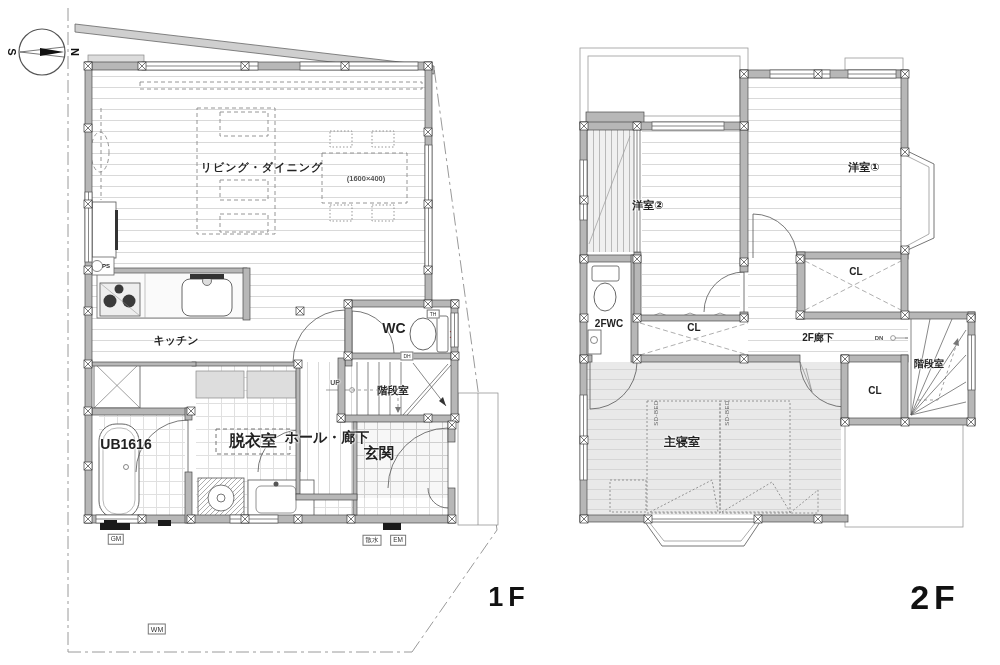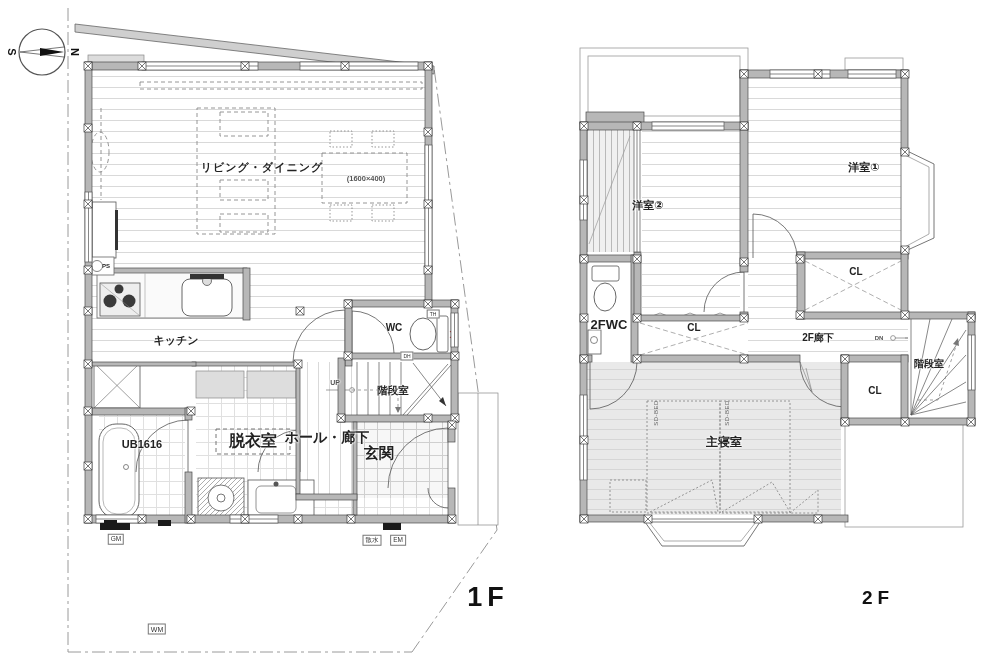--- a/index.html
+++ b/index.html
@@ -6,21 +6,21 @@
   #page{position:relative;width:1000px;height:665px;background:#fff;overflow:hidden;
         font-family:"Liberation Sans","DejaVu Sans",sans-serif;color:#222;}
   #plan-svg{position:absolute;left:0;top:0;}
   .lbl{position:absolute;transform:translate(-50%,-50%);white-space:nowrap;color:#222;
        text-shadow:0 0 2px #fff,0 0 2px #fff,0 0 3px #fff;line-height:1;font-weight:bold;}
   .vlbl{position:absolute;transform:translate(-50%,-50%) rotate(-90deg);white-space:nowrap;
         color:#666;letter-spacing:.5px;line-height:1;}
   .tag{position:absolute;transform:translate(-50%,-50%);white-space:nowrap;background:#fff;
        border:1px solid #777;padding:1px 2px;line-height:1;color:#333;}
   .floorlbl{position:absolute;transform:translate(-50%,-50%);font-weight:bold;color:#111;
-            letter-spacing:5px;line-height:1;}
+            letter-spacing:5px;line-height:1;margin-left:21px;}
   .compass-letter{position:absolute;transform:translate(-50%,-50%) rotate(90deg);
                   font-weight:bold;font-size:11px;color:#111;line-height:1;}
 </style>
 </head>
 <body>
 
 <div id="page">
 
 <svg id="plan-svg" width="1000" height="665" viewBox="0 0 1000 665" xmlns="http://www.w3.org/2000/svg">
   <defs>
@@ -426,42 +426,42 @@
   </g>
 </svg>
 
 <span class="compass-letter" style="left:11px;top:52px">S</span>
 <span class="compass-letter" style="left:74px;top:52px">N</span>
 
 <div class="lbl" style="left:262px;top:167px;font-size:11px;letter-spacing:1px">リビング・ダイニング</div>
 <div class="lbl" style="left:366px;top:179px;font-size:7.5px;color:#555">(1600×400)</div>
 <div class="lbl" style="left:176px;top:340px;font-size:11px">キッチン</div>
 <div class="lbl" style="left:106px;top:266px;font-size:6px">PS</div>
-<div class="lbl" style="left:394px;top:328px;font-size:10px">WC</div>
+<div class="lbl" style="left:394px;top:328px;font-size:14px">WC</div>
 <div class="tag" style="left:433px;top:314px;font-size:5px">TH</div>
 <div class="tag" style="left:407px;top:356px;font-size:5px">DH</div>
 <div class="lbl" style="left:393px;top:390px;font-size:10.5px">階段室</div>
 <div class="lbl" style="left:335px;top:382px;font-size:7px;color:#555">UP</div>
 <div class="lbl" style="left:379px;top:452px;font-size:15px">玄関</div>
 <div class="lbl" style="left:327px;top:437px;font-size:14px">ホール・廊下</div>
 <div class="lbl" style="left:253px;top:441px;font-size:16px">脱衣室</div>
-<div class="lbl" style="left:142px;top:444px;font-size:11px">UB1616</div>
+<div class="lbl" style="left:126px;top:444px;font-size:14px">UB1616</div>
 <div class="tag" style="left:116px;top:539px;font-size:6.5px">GM</div>
 <div class="tag" style="left:372px;top:540px;font-size:6.5px">散水</div>
 <div class="tag" style="left:398px;top:540px;font-size:6.5px">EM</div>
 <div class="tag" style="left:157px;top:629px;font-size:7px">WM</div>
 <div class="floorlbl" style="left:488px;top:597px;font-size:27px">1F</div>
 
 <div class="lbl" style="left:864px;top:167px;font-size:11px">洋室①</div>
 <div class="lbl" style="left:648px;top:205px;font-size:11px">洋室②</div>
 <div class="lbl" style="left:694px;top:328px;font-size:10px">CL</div>
 <div class="lbl" style="left:856px;top:272px;font-size:10px">CL</div>
 <div class="lbl" style="left:875px;top:391px;font-size:10px">CL</div>
-<div class="lbl" style="left:609px;top:324px;font-size:13px">2FWC</div>
+<div class="lbl" style="left:609px;top:324px;font-size:10px">2FWC</div>
 <div class="lbl" style="left:818px;top:338px;font-size:10px">2F廊下</div>
 <div class="lbl" style="left:879px;top:338px;font-size:6px;color:#555">DN</div>
 <div class="lbl" style="left:929px;top:364px;font-size:10px">階段室</div>
-<div class="lbl" style="left:724px;top:442px;font-size:12px">主寝室</div>
+<div class="lbl" style="left:682px;top:442px;font-size:12px">主寝室</div>
 <div class="vlbl" style="left:656px;top:413px;font-size:6px">SD-BED</div>
 <div class="vlbl" style="left:727px;top:413px;font-size:6px">SD-BED</div>
-<div class="floorlbl" style="left:878px;top:597px;font-size:19px">2F</div>
+<div class="floorlbl" style="left:914px;top:597px;font-size:34px">2F</div>
 
 </div>
 
 </body></html>

